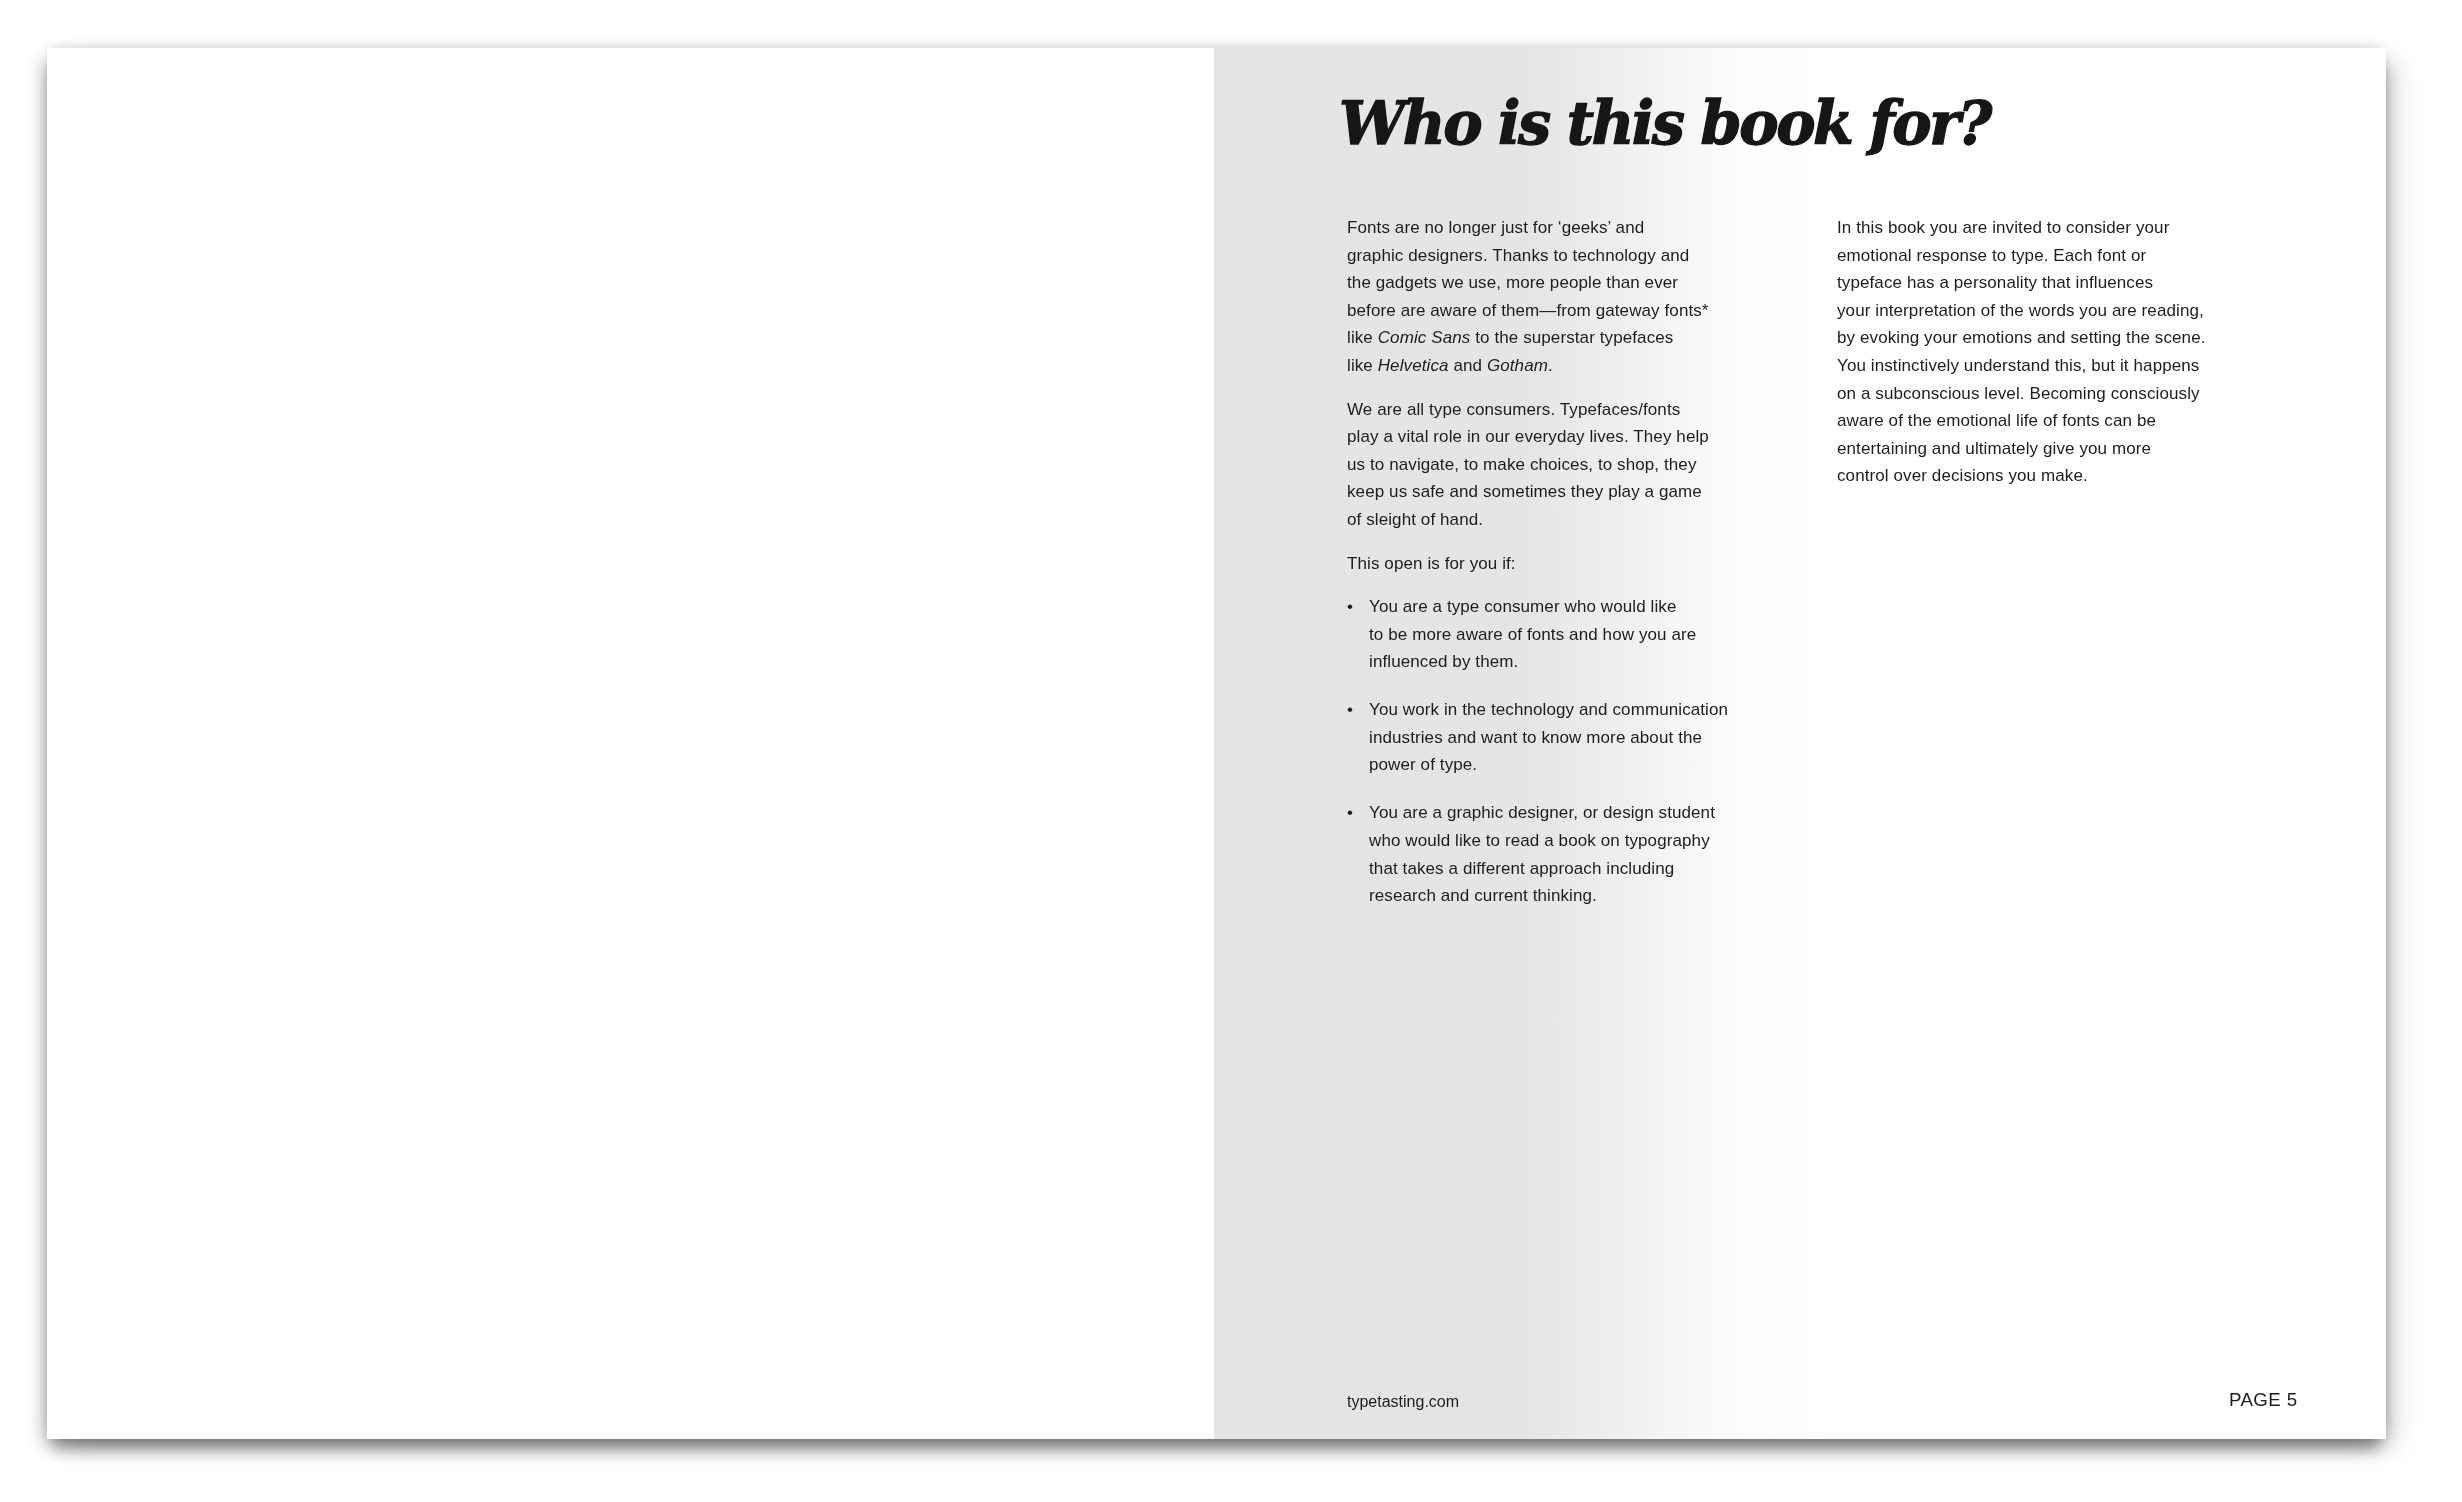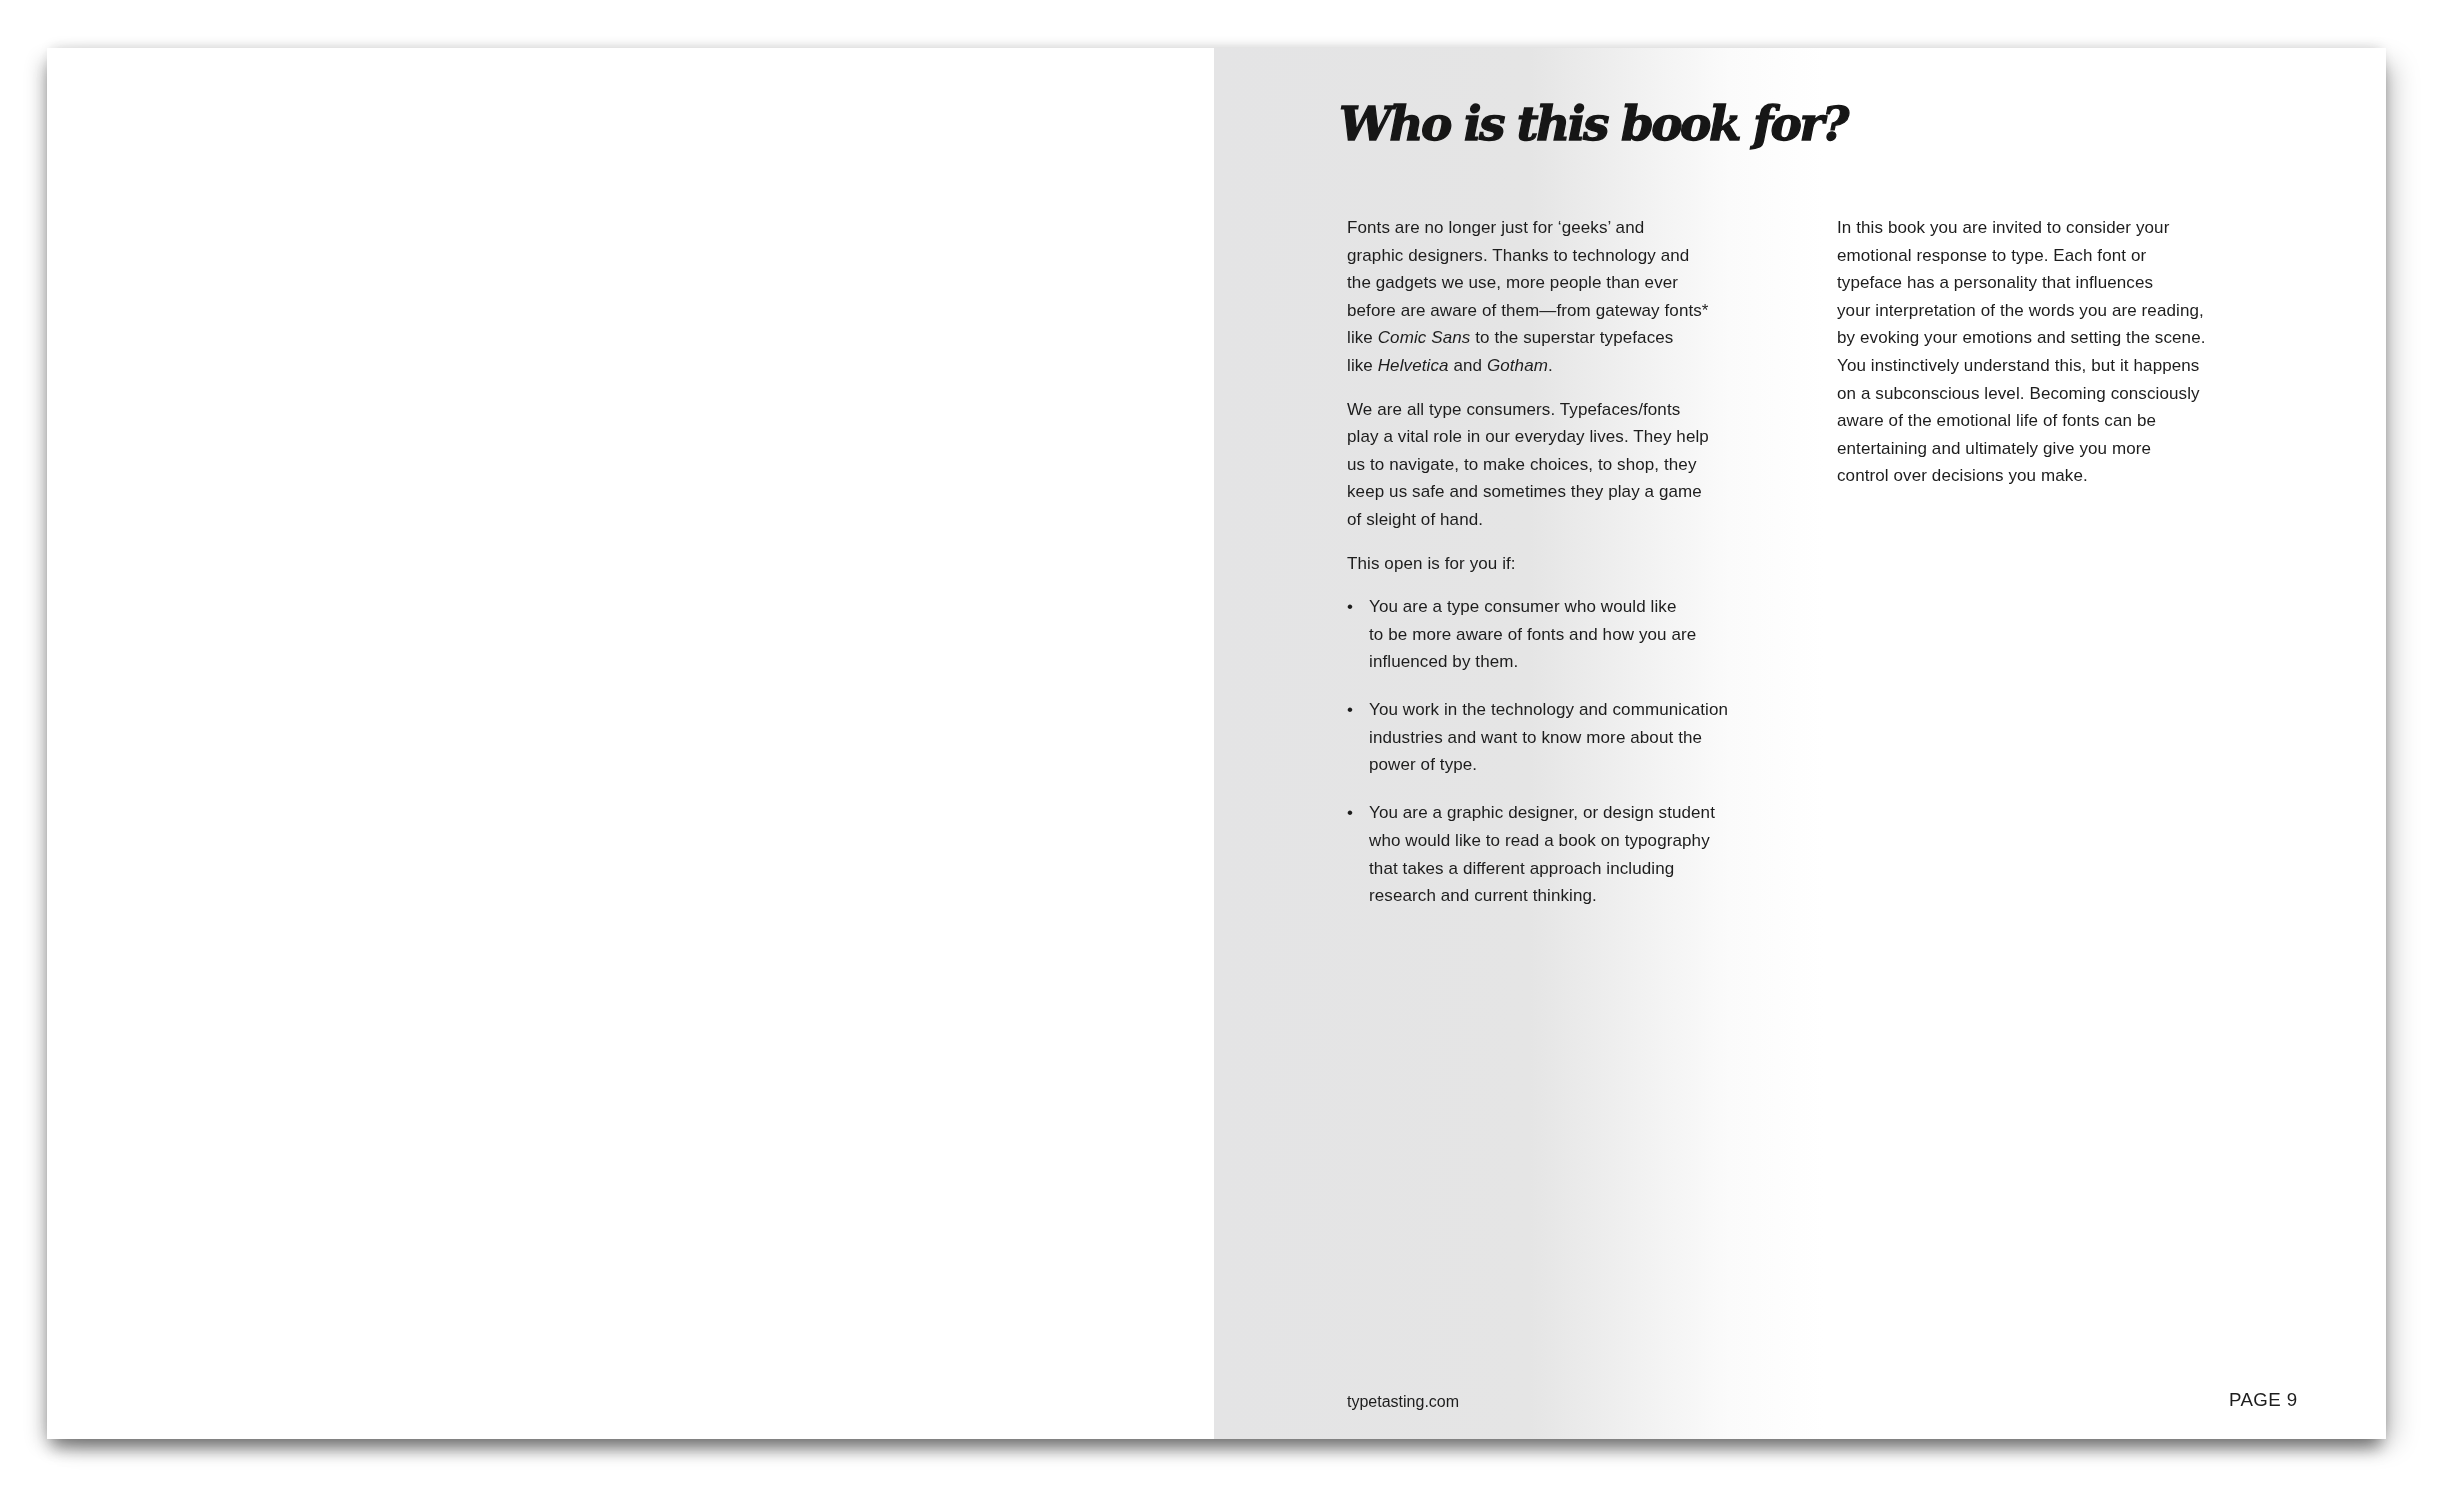--- a/index.html
+++ b/index.html
@@ -33,21 +33,21 @@
     background: linear-gradient(90deg,
       #e4e4e5 0%, #e5e5e5 27%, #fbfbfb 44%, #ffffff 52%, #ffffff 100%);
   }
 
   .page-title {
     position: absolute;
     left: 125px; top: 44px;
     font-family: "DejaVu Serif", serif;
     font-style: italic;
     font-weight: 900;
-    font-size: 47px;
+    font-size: 59px;
     line-height: 64px;
     letter-spacing: -2.5px;
     color: #161616;
     -webkit-text-stroke: 1.3px #161616;
     white-space: nowrap;
   }
 
   .col {
     position: absolute;
     top: 166px;
@@ -152,18 +152,18 @@
 You instinctively understand this, but it happens
 on a subconscious level. Becoming consciously
 aware of the emotional life of fonts can be
 entertaining and ultimately give you more
 control over decisions you make.</p>
       </div>
 
 
       <div class="website">typetasting.com</div>
 
-      <div class="page-number">PAGE 9</div>
+      <div class="page-number">PAGE 5</div>
 
     </div>
   </div>
 </div>
 
 
 </body></html>

